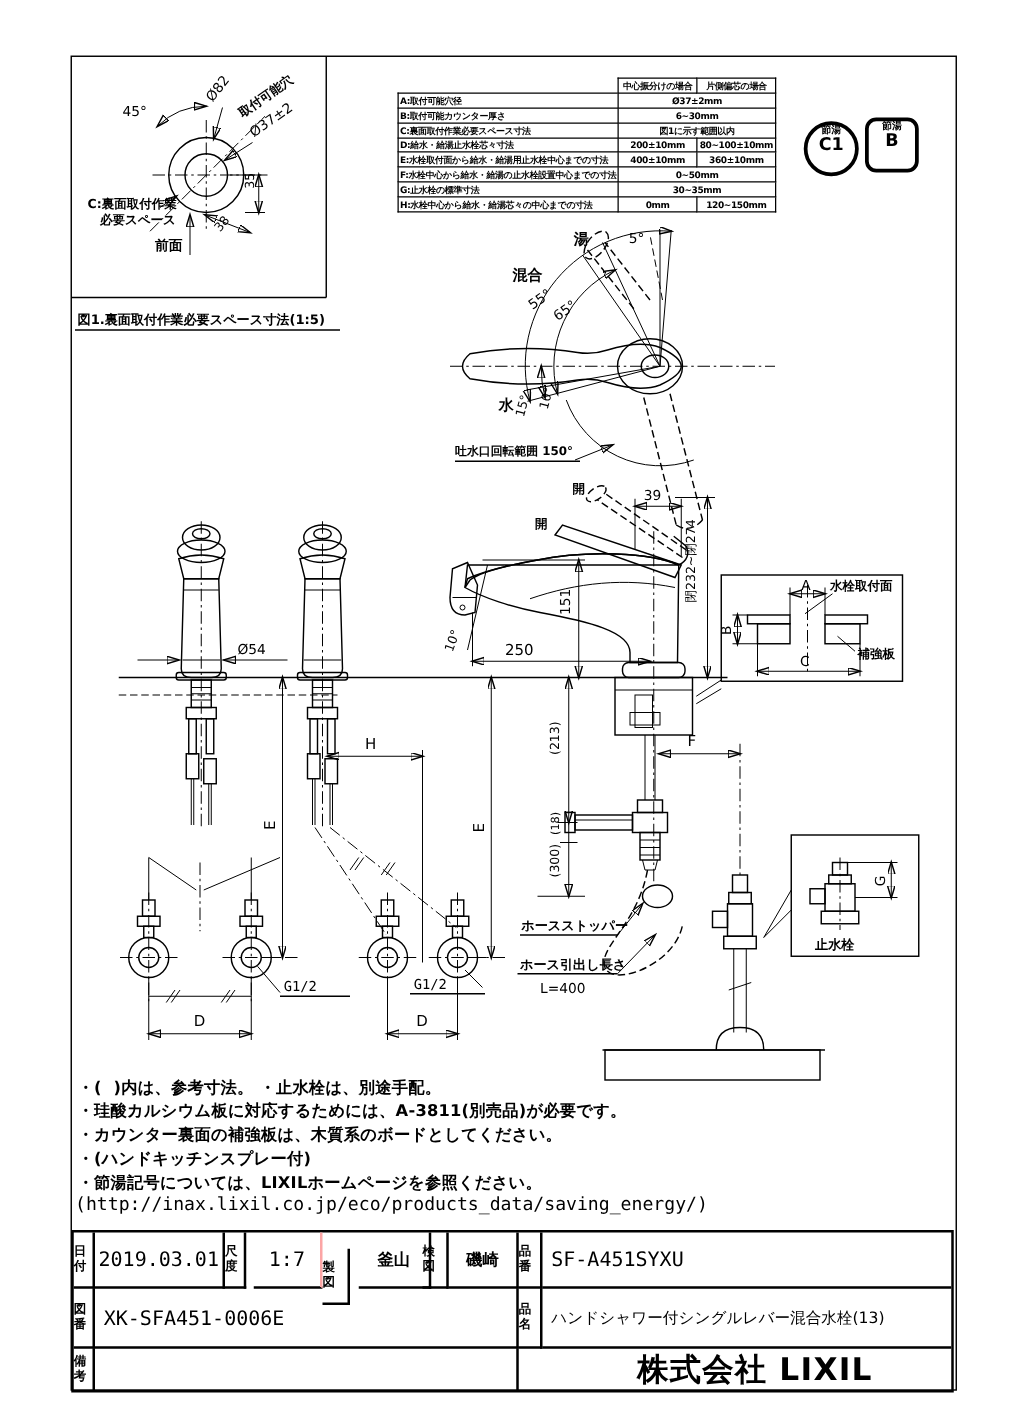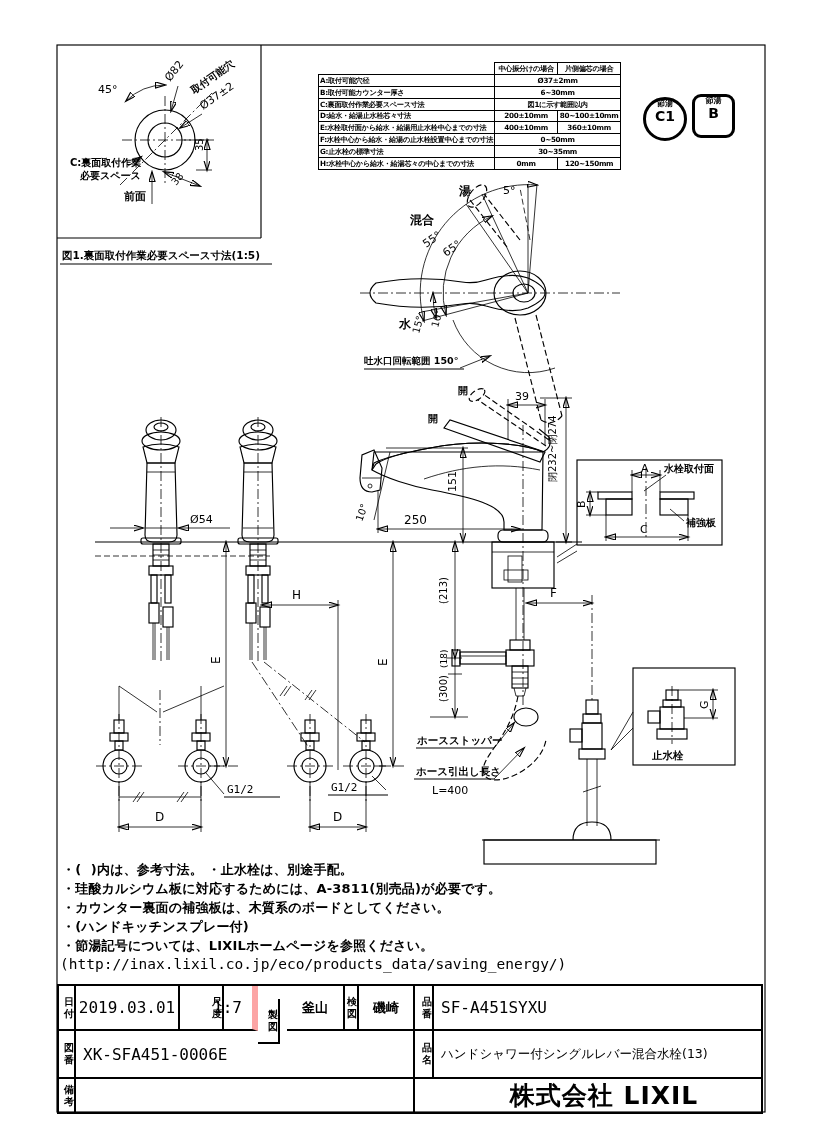--- a/index.html
+++ b/index.html
@@ -22,21 +22,21 @@
   
   .badge{box-sizing:border-box;border:3px solid #000;text-align:center;display:flex;flex-direction:column;align-items:center;line-height:1;}
   .badge .l1{font-size:8px;font-weight:bold;}
   .badge .l2{font-size:14px;font-weight:bold;margin-top:1px;}
   
   .note{font-size:13px;font-weight:bold;white-space:pre;letter-spacing:.2px;}
   .note.url{font-family:"DejaVu Sans Mono",monospace;font-size:14.5px;font-weight:normal;letter-spacing:0;}
   
   .tb{left:57px;top:984px;width:706px;height:130px;border:2px solid #000;box-sizing:border-box;}
   .tb .cell{position:absolute;box-sizing:border-box;display:flex;align-items:center;}
-  .tb .vlab{justify-content:flex-end;}
+  .tb .vlab{justify-content:flex-start;}
   .tb .vlab span{display:block;width:1em;font-size:10px;font-weight:bold;line-height:1.2;word-break:break-all;text-align:center;}
   .tb .cval{justify-content:center;font-size:16px;font-family:"DejaVu Sans Mono",monospace;}
   .tb .cjp{justify-content:center;font-size:13px;font-weight:bold;}
   .tb .bl{justify-content:flex-start;padding-left:7px;}
   .mono{font-family:"DejaVu Sans Mono",monospace;}
   .company{font-size:25px;font-weight:bold;letter-spacing:1px;}
 </style>
 </head>
 <body>
 
@@ -421,24 +421,24 @@
 <div class="abs note" style="left:62px;top:918px;">・(ハンドキッチンスプレー付)</div>
 <div class="abs note" style="left:62px;top:937px;">・節湯記号については、LIXILホームページを参照ください。</div>
 <div class="abs note url" style="left:60px;top:956px;">(http://inax.lixil.co.jp/eco/products_data/saving_energy/)</div>
 
 <div class="abs tb">
 
   <div class="cell vlab" style="left:0;top:0;width:17px;height:45px;border-right:2px solid #000;border-bottom:2px solid #000;">
       <span>日付</span>
     </div>
   <div class="cell cval" style="left:17px;top:0;width:104px;height:45px;border-right:2px solid #000;border-bottom:2px solid #000;">2019.03.01</div>
-  <div class="cell vlab" style="left:121px;top:0;width:44px;height:45px;border-right:2px solid #000;border-bottom:2px solid #000;">
+  <div class="cell vlab" style="left:121px;top:0;width:17px;height:45px;border-right:2px solid #000;border-bottom:2px solid #000;">
       <span>尺度</span>
     </div>
-  <div class="cell cval" style="left:144px;top:0;width:55px;height:45px;border-right:6px solid #fca5a5;border-bottom:2px solid #000;">1:7</div>
+  <div class="cell cval" style="left:144px;top:0;width:55px;height:45px;border-right:2px solid #fca5a5;border-bottom:2px solid #000;">1:7</div>
   <div class="cell vlab" style="left:199px;top:13px;width:22px;height:45px;border-right:2px solid #000;border-bottom:2px solid #000;">
       <span>製図</span>
     </div>
   <div class="cell cjp" style="left:228px;top:0;width:58px;height:45px;border-right:2px solid #000;border-bottom:2px solid #000;">釜山</div>
   <div class="cell vlab" style="left:279px;top:0;width:21px;height:45px;border-right:2px solid #000;border-bottom:2px solid #000;">
       <span>検図</span>
     </div>
   <div class="cell cjp" style="left:300px;top:0;width:56px;height:45px;border-right:2px solid #000;border-bottom:2px solid #000;">磯崎</div>
   <div class="cell vlab" style="left:356px;top:0;width:19px;height:45px;border-right:2px solid #000;border-bottom:2px solid #000;">
       <span>品番</span>

